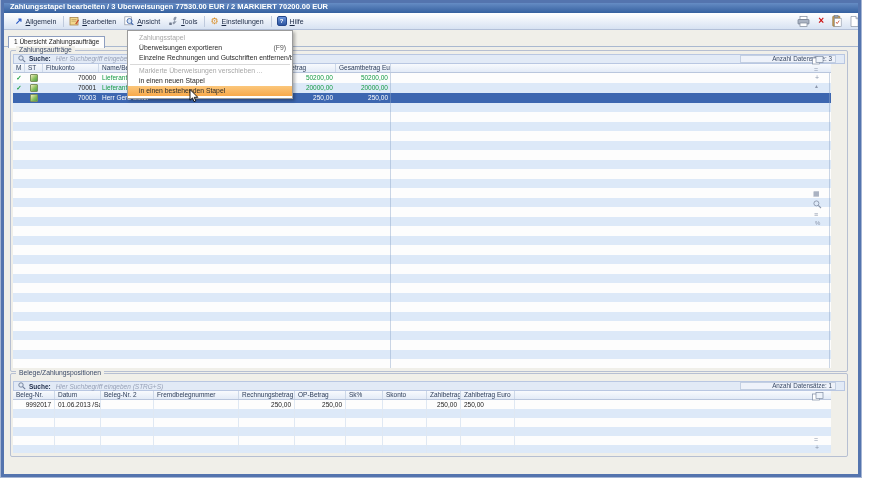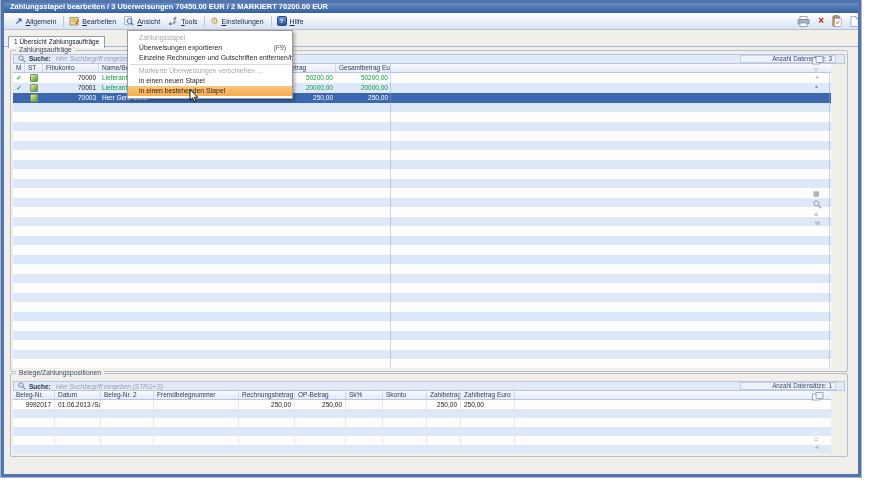--- a/index.html
+++ b/index.html
@@ -94,21 +94,21 @@
 
   .gutter{color:#8b96ab;z-index:6;font-size:7px;line-height:7px;text-align:center;}
   .cursor{z-index:40;}
 </style>
 </head>
 <body>
 
 <div class="abs content"></div>
 
 <div class="abs titlebar">
-  <span class="title">Zahlungsstapel bearbeiten / 3 Überweisungen 70450.00 EUR / 2 MARKIERT 70200.00 EUR</span>
+  <span class="title">Zahlungsstapel bearbeiten / 3 Überweisungen 77530.00 EUR / 2 MARKIERT 70200.00 EUR</span>
 </div>
 <span class="winbtn btn-restore">
     <span class="rest-glyph"></span>
   </span>
 <span class="winbtn btn-close"><span>×</span></span>
 
 <div class="abs toolbar">
   <span class="tb-item">
     <span class="ico-arrow">↗</span>
     <span class="accel"><u>A</u>llgemein</span>

